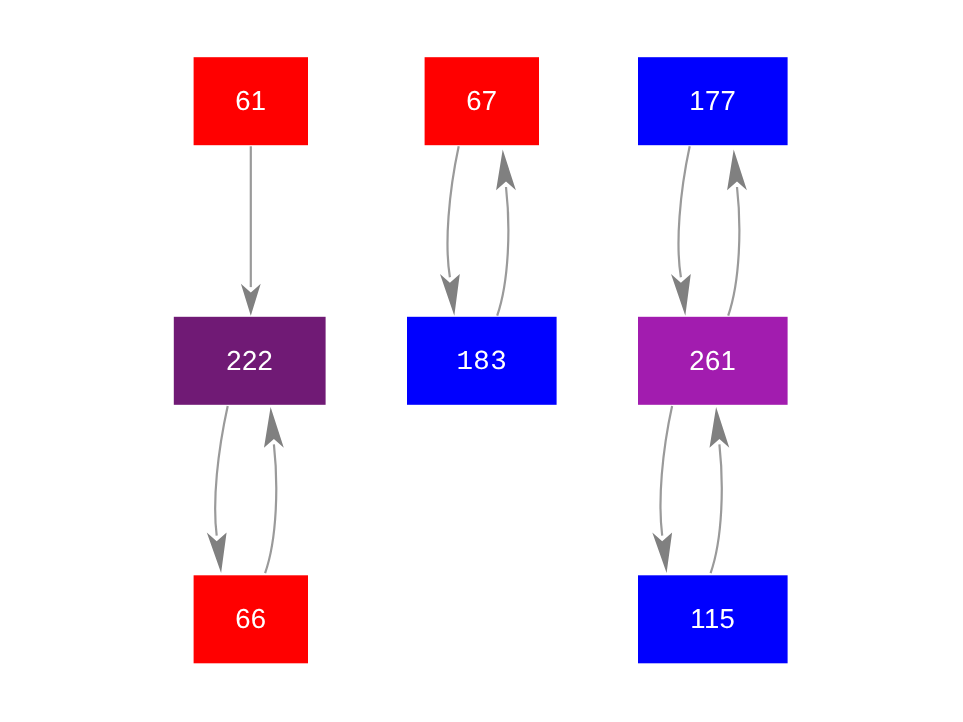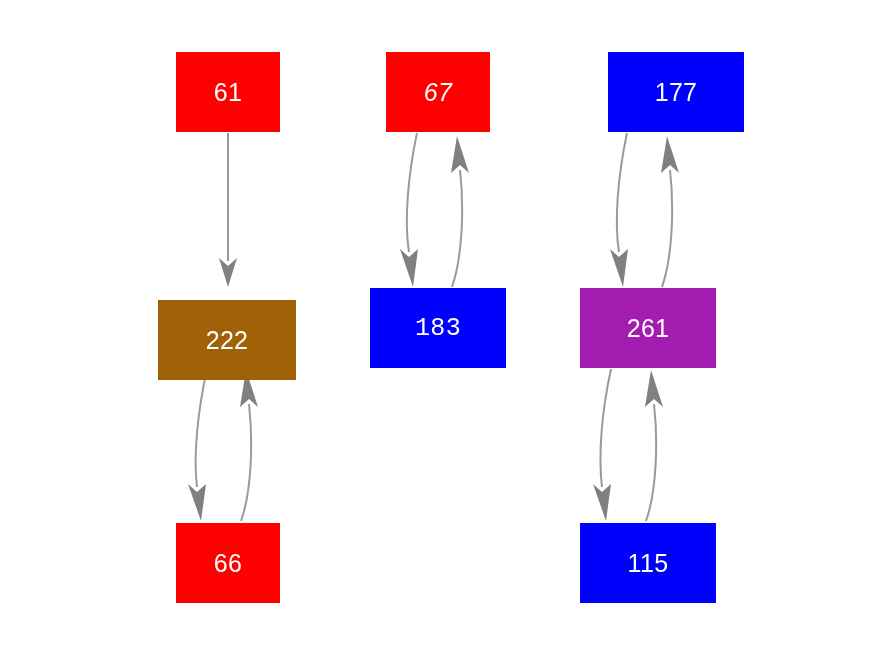--- a/index.html
+++ b/index.html
@@ -93,37 +93,37 @@
     <g>
       <path d="M 646,521 C 657,490 658,440 654,404" stroke="#9a9a9a" stroke-width="2" fill="none"></path>
       <path d="M 663,407 L 651,370 L 645,407 L 654,399 Z" fill="#808080"></path>
     </g>
   </svg>
 
   <div class="node" style="left:176px; top:52px; width:104px; height:80px; background:#ff0000;">
     <span class="node-label">61</span>
   </div>
 
-  <div class="node" style="left:158px; top:300px; width:138px; height:80px; background:#a16207;">
+  <div class="node" style="left:158px; top:288px; width:138px; height:80px; background:#701a75;">
     <span class="node-label">222</span>
   </div>
 
   <div class="node" style="left:176px; top:523px; width:104px; height:80px; background:#ff0000;">
     <span class="node-label">66</span>
   </div>
 
-  <div class="node" style="left:386px; top:52px; width:104px; height:80px; background:#ff0000;font-style:italic;">
+  <div class="node" style="left:386px; top:52px; width:104px; height:80px; background:#ff0000;">
     <span class="node-label">67</span>
   </div>
 
   <div class="node" style="left:370px; top:288px; width:136px; height:80px; background:#0000ff;font-family:Liberation Mono, monospace;">
     <span class="node-label">183</span>
   </div>
 
-  <div class="node" style="left:580px; top:52px; width:136px; height:80px; background:#0000ff;margin-left:28px;">
+  <div class="node" style="left:580px; top:52px; width:136px; height:80px; background:#0000ff;">
     <span class="node-label">177</span>
   </div>
 
   <div class="node" style="left:580px; top:288px; width:136px; height:80px; background:#a21caf;">
     <span class="node-label">261</span>
   </div>
 
   <div class="node" style="left:580px; top:523px; width:136px; height:80px; background:#0000ff;">
     <span class="node-label">115</span>
   </div>

